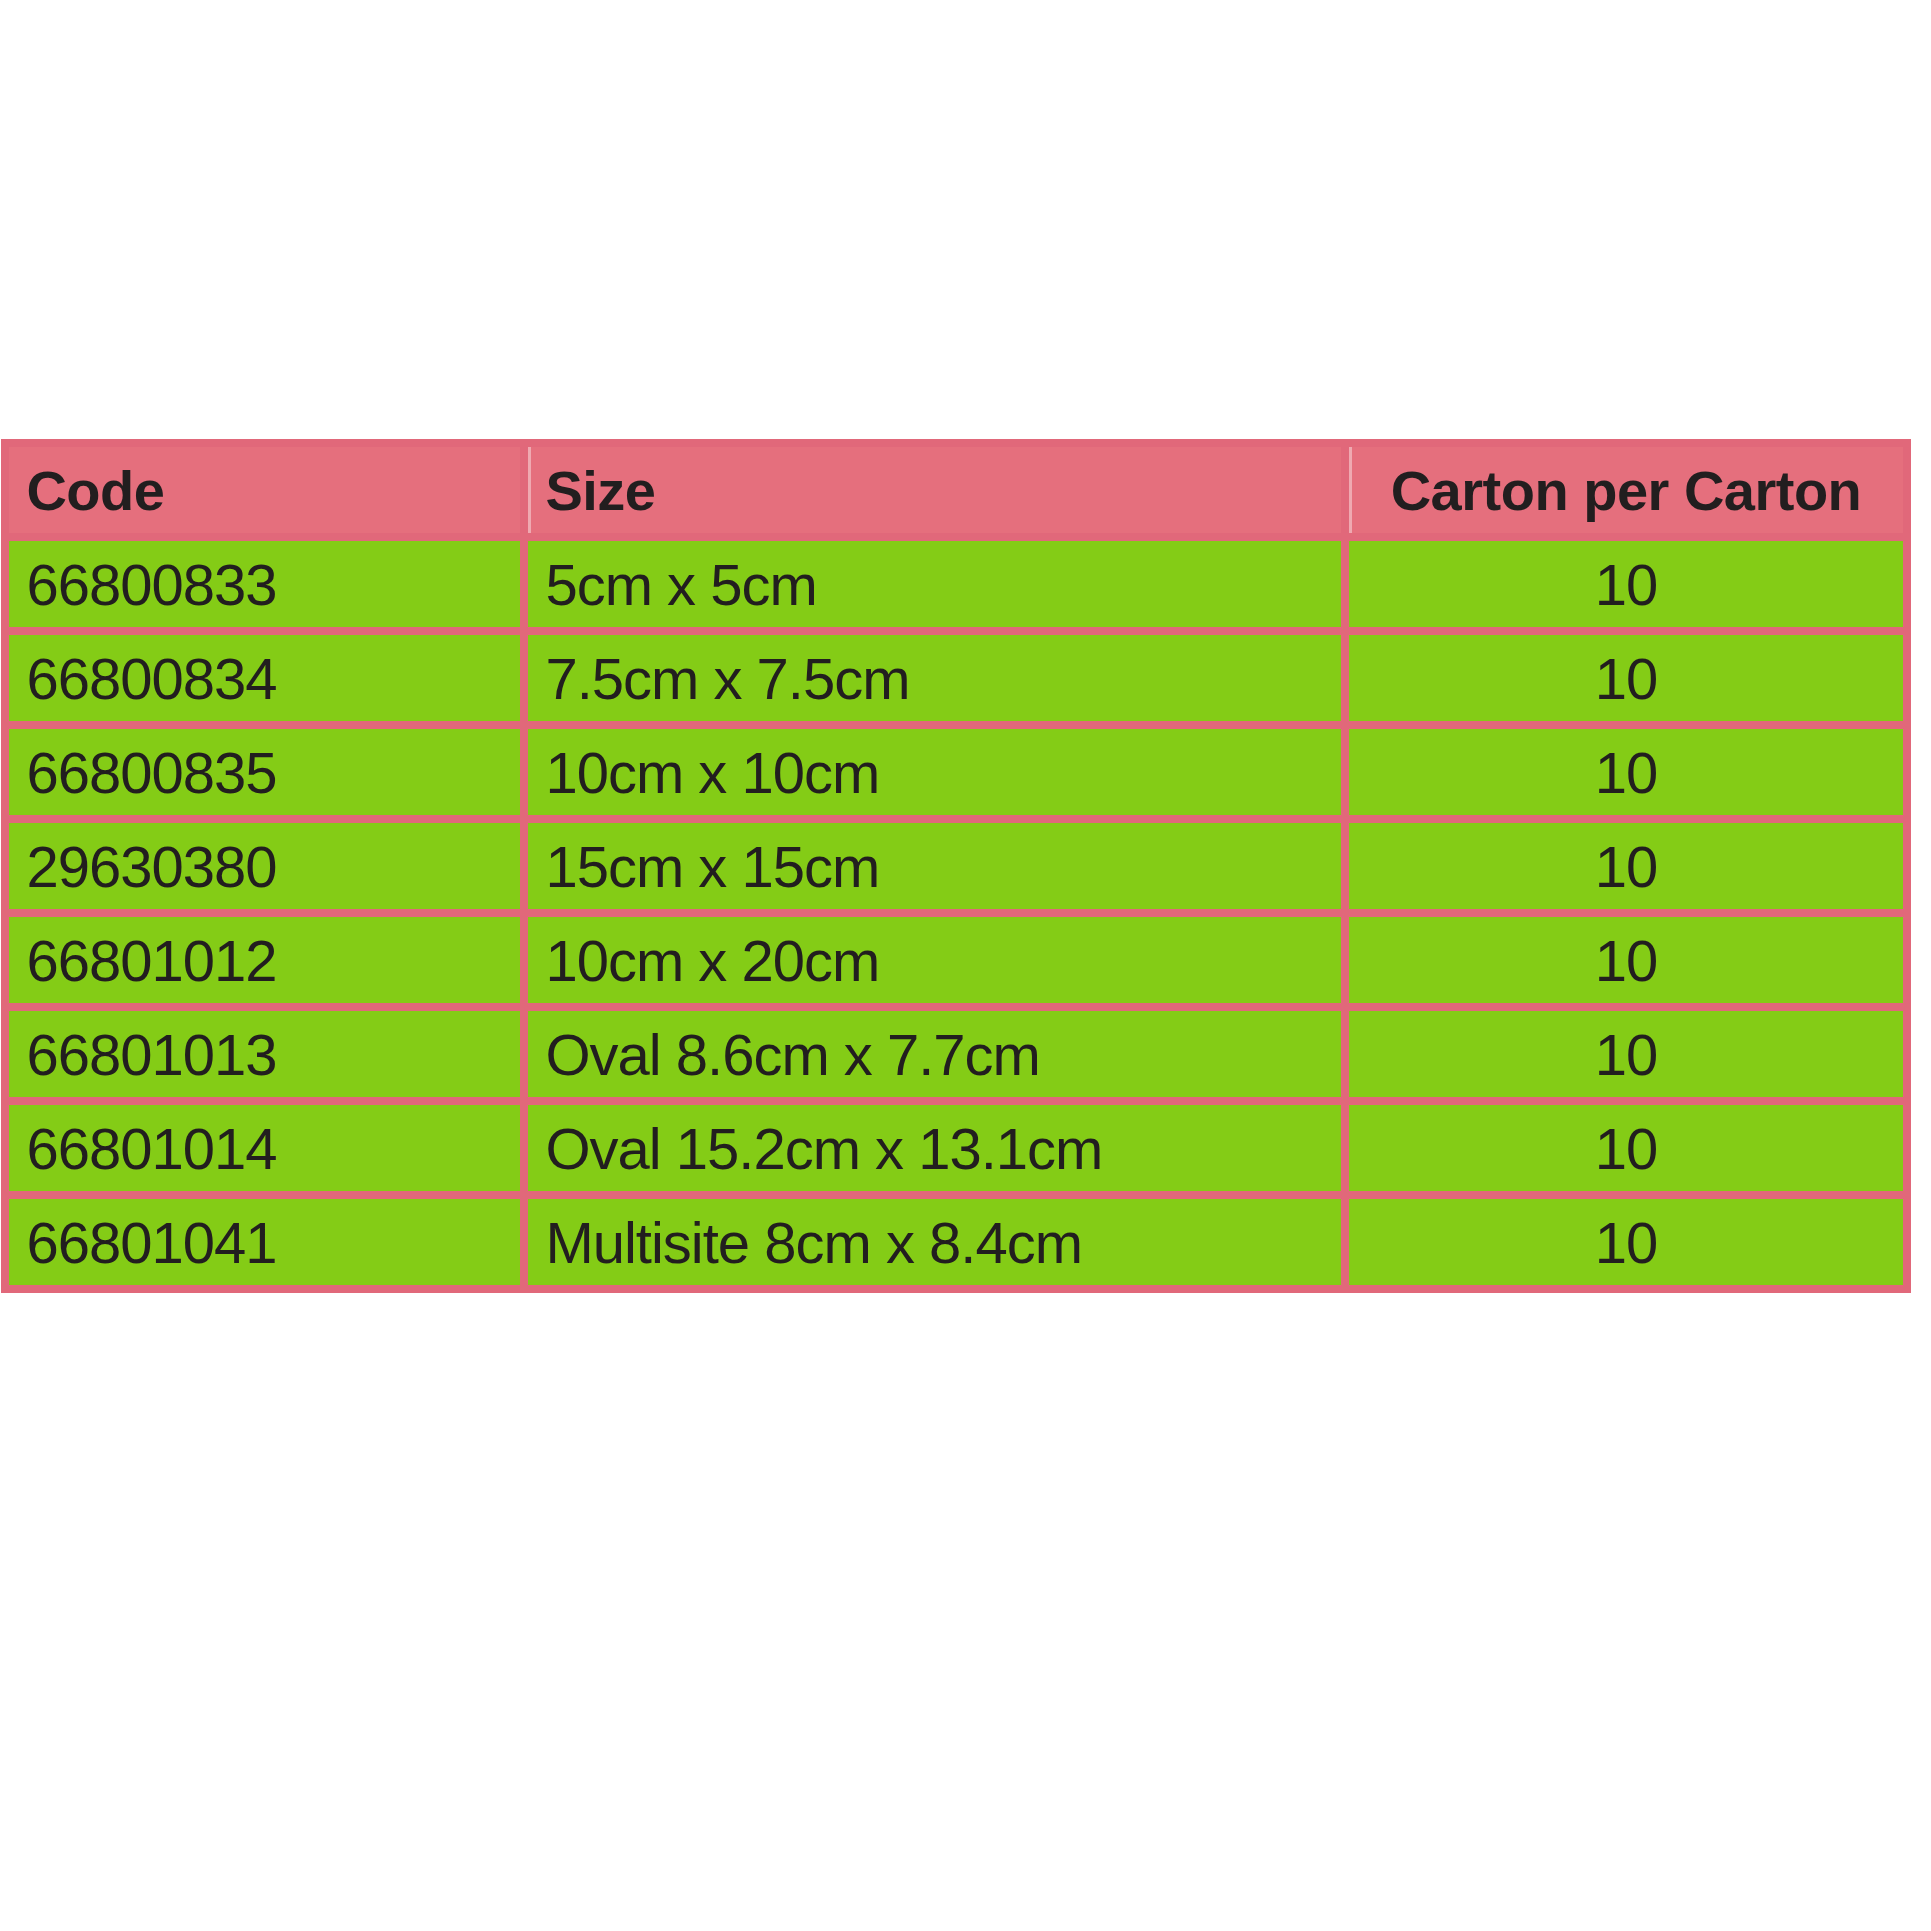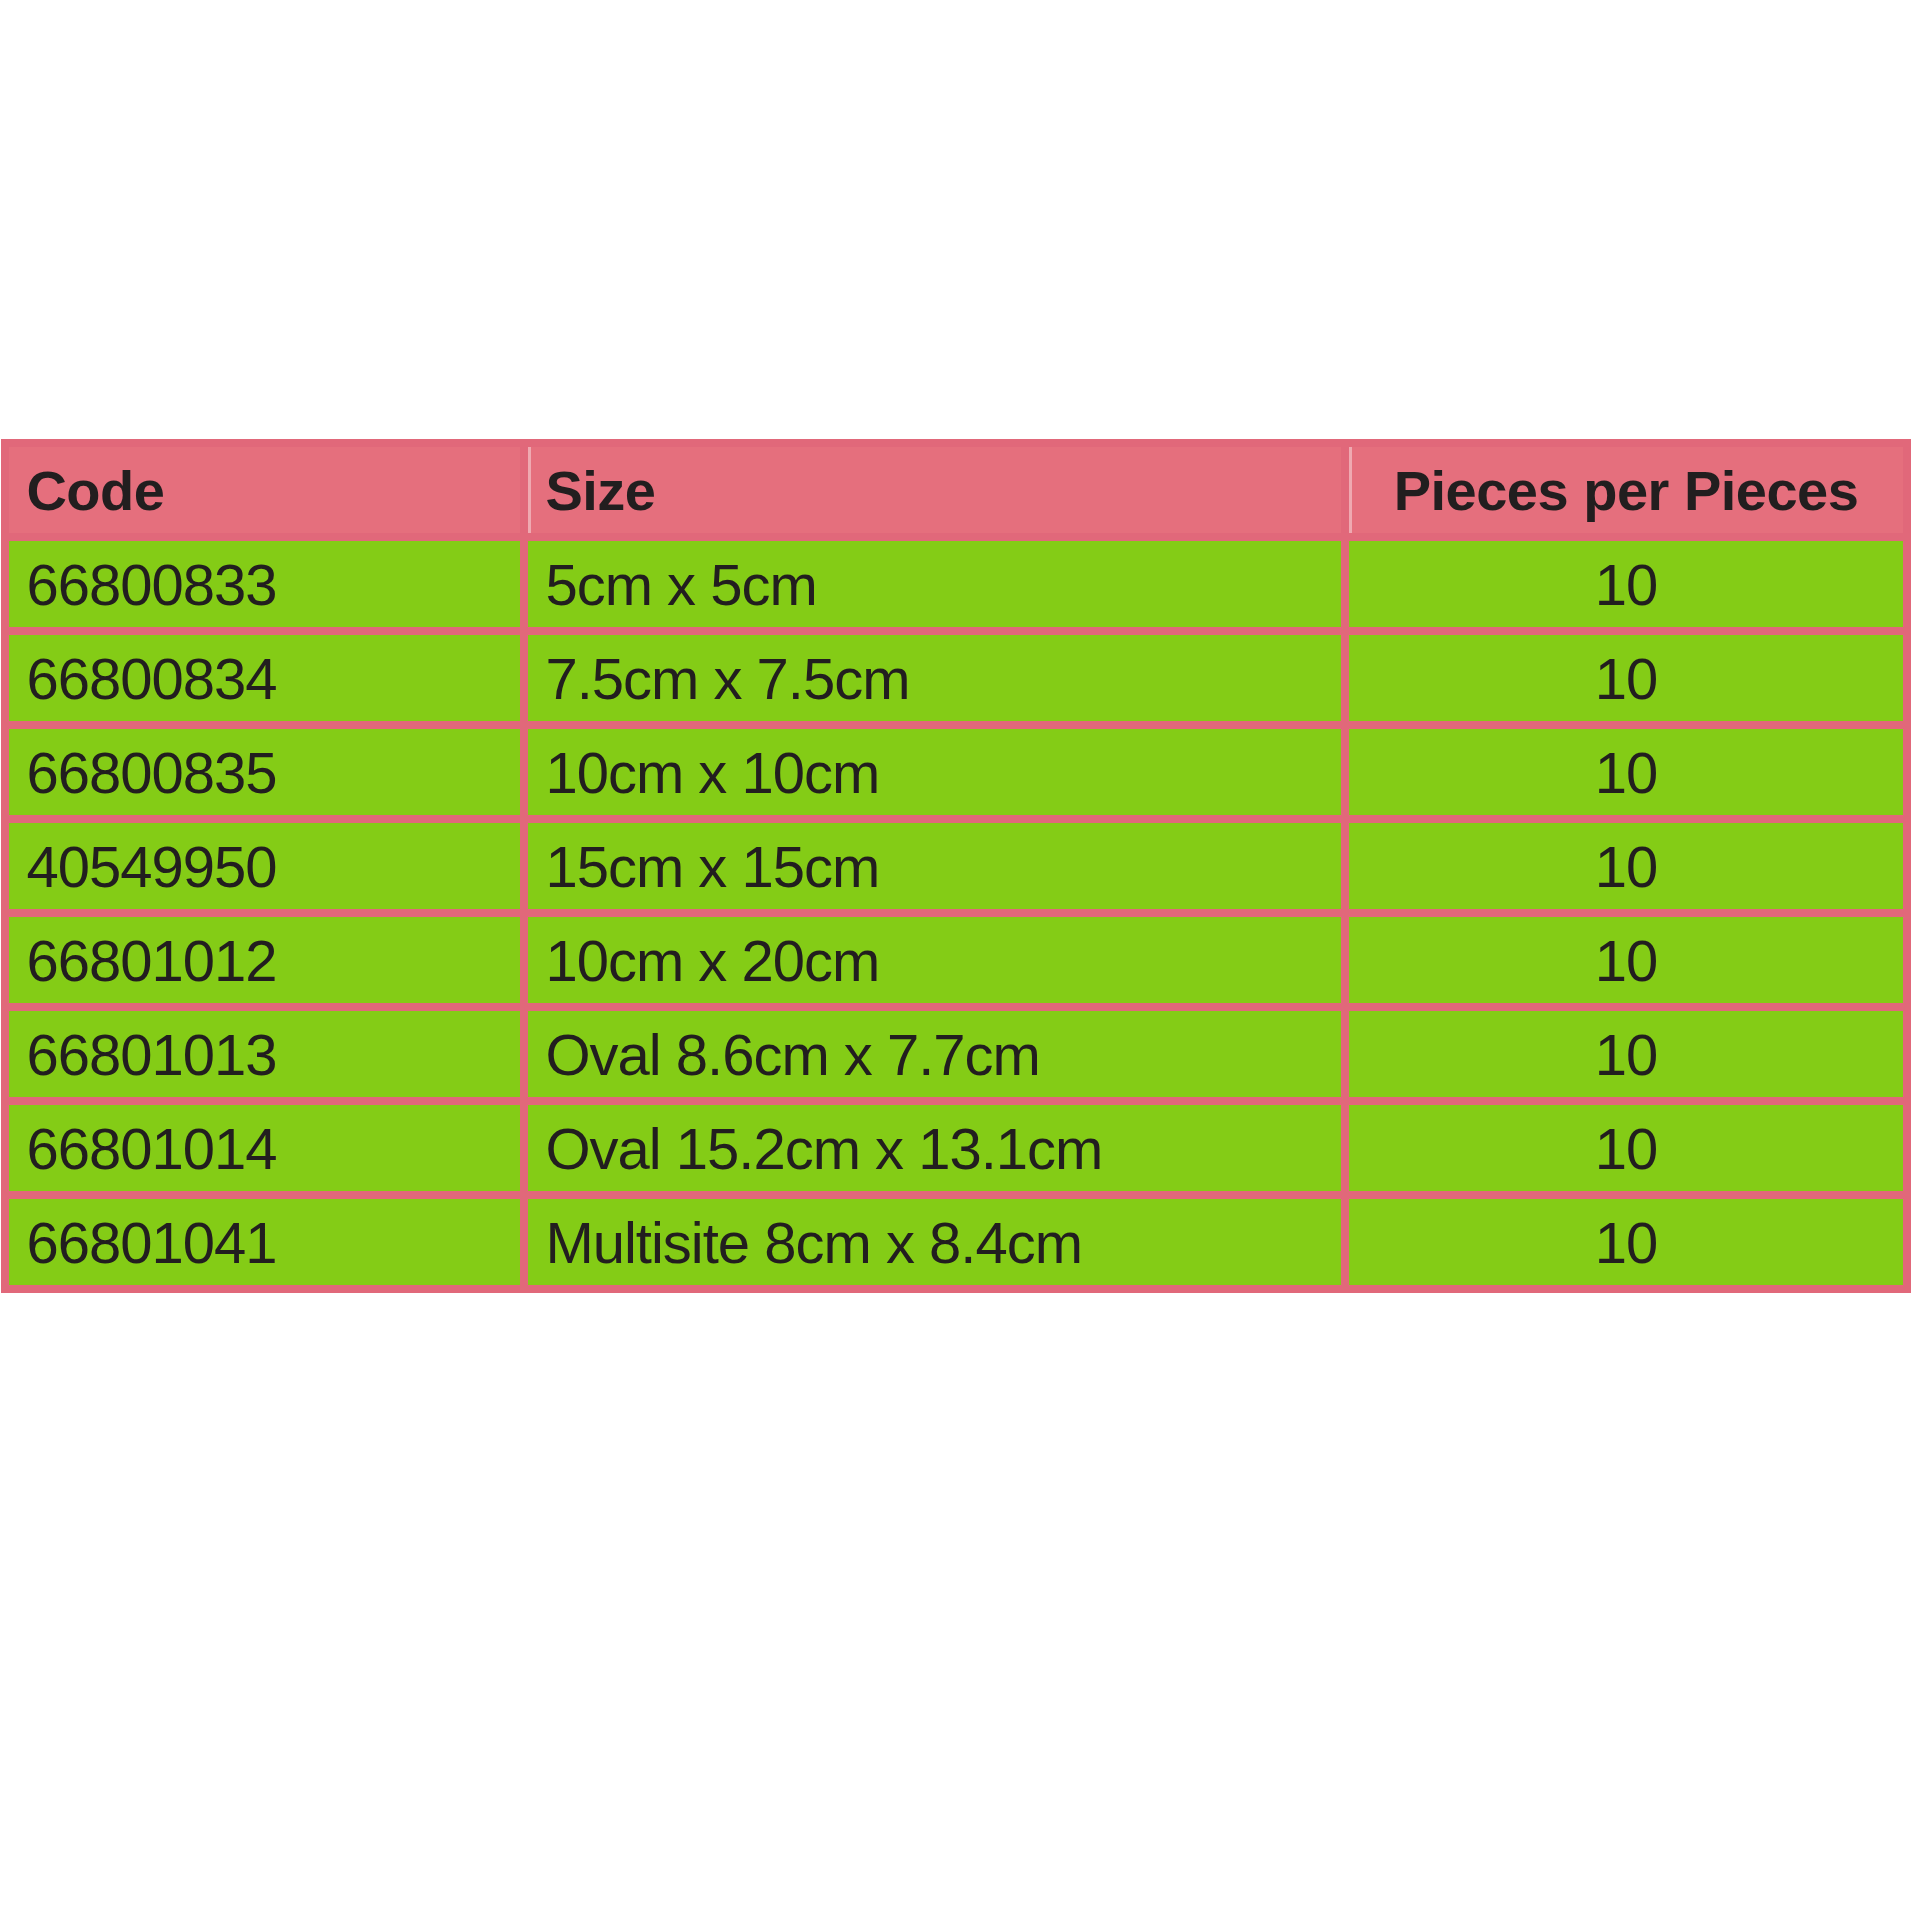--- a/index.html
+++ b/index.html
@@ -55,41 +55,41 @@
   <table class="spec">
     <colgroup>
       <col class="c1">
       <col class="c2">
       <col class="c3">
     </colgroup>
     <thead>
       <tr>
         <th class="left">Code</th>
         <th class="left seam">Size</th>
-        <th class="center seam">Pieces per Pieces</th>
+        <th class="center seam">Carton per Carton</th>
       </tr>
     </thead>
     <tbody>
       <tr>
         <td class="left">66800833</td>
         <td class="left">5cm x 5cm</td>
         <td class="center">10</td>
       </tr>
       <tr>
         <td class="left">66800834</td>
         <td class="left">7.5cm x 7.5cm</td>
         <td class="center">10</td>
       </tr>
       <tr>
         <td class="left">66800835</td>
         <td class="left">10cm x 10cm</td>
         <td class="center">10</td>
       </tr>
       <tr>
-        <td class="left">40549950</td>
+        <td class="left">29630380</td>
         <td class="left">15cm x 15cm</td>
         <td class="center">10</td>
       </tr>
       <tr>
         <td class="left">66801012</td>
         <td class="left">10cm x 20cm</td>
         <td class="center">10</td>
       </tr>
       <tr>
         <td class="left">66801013</td>

